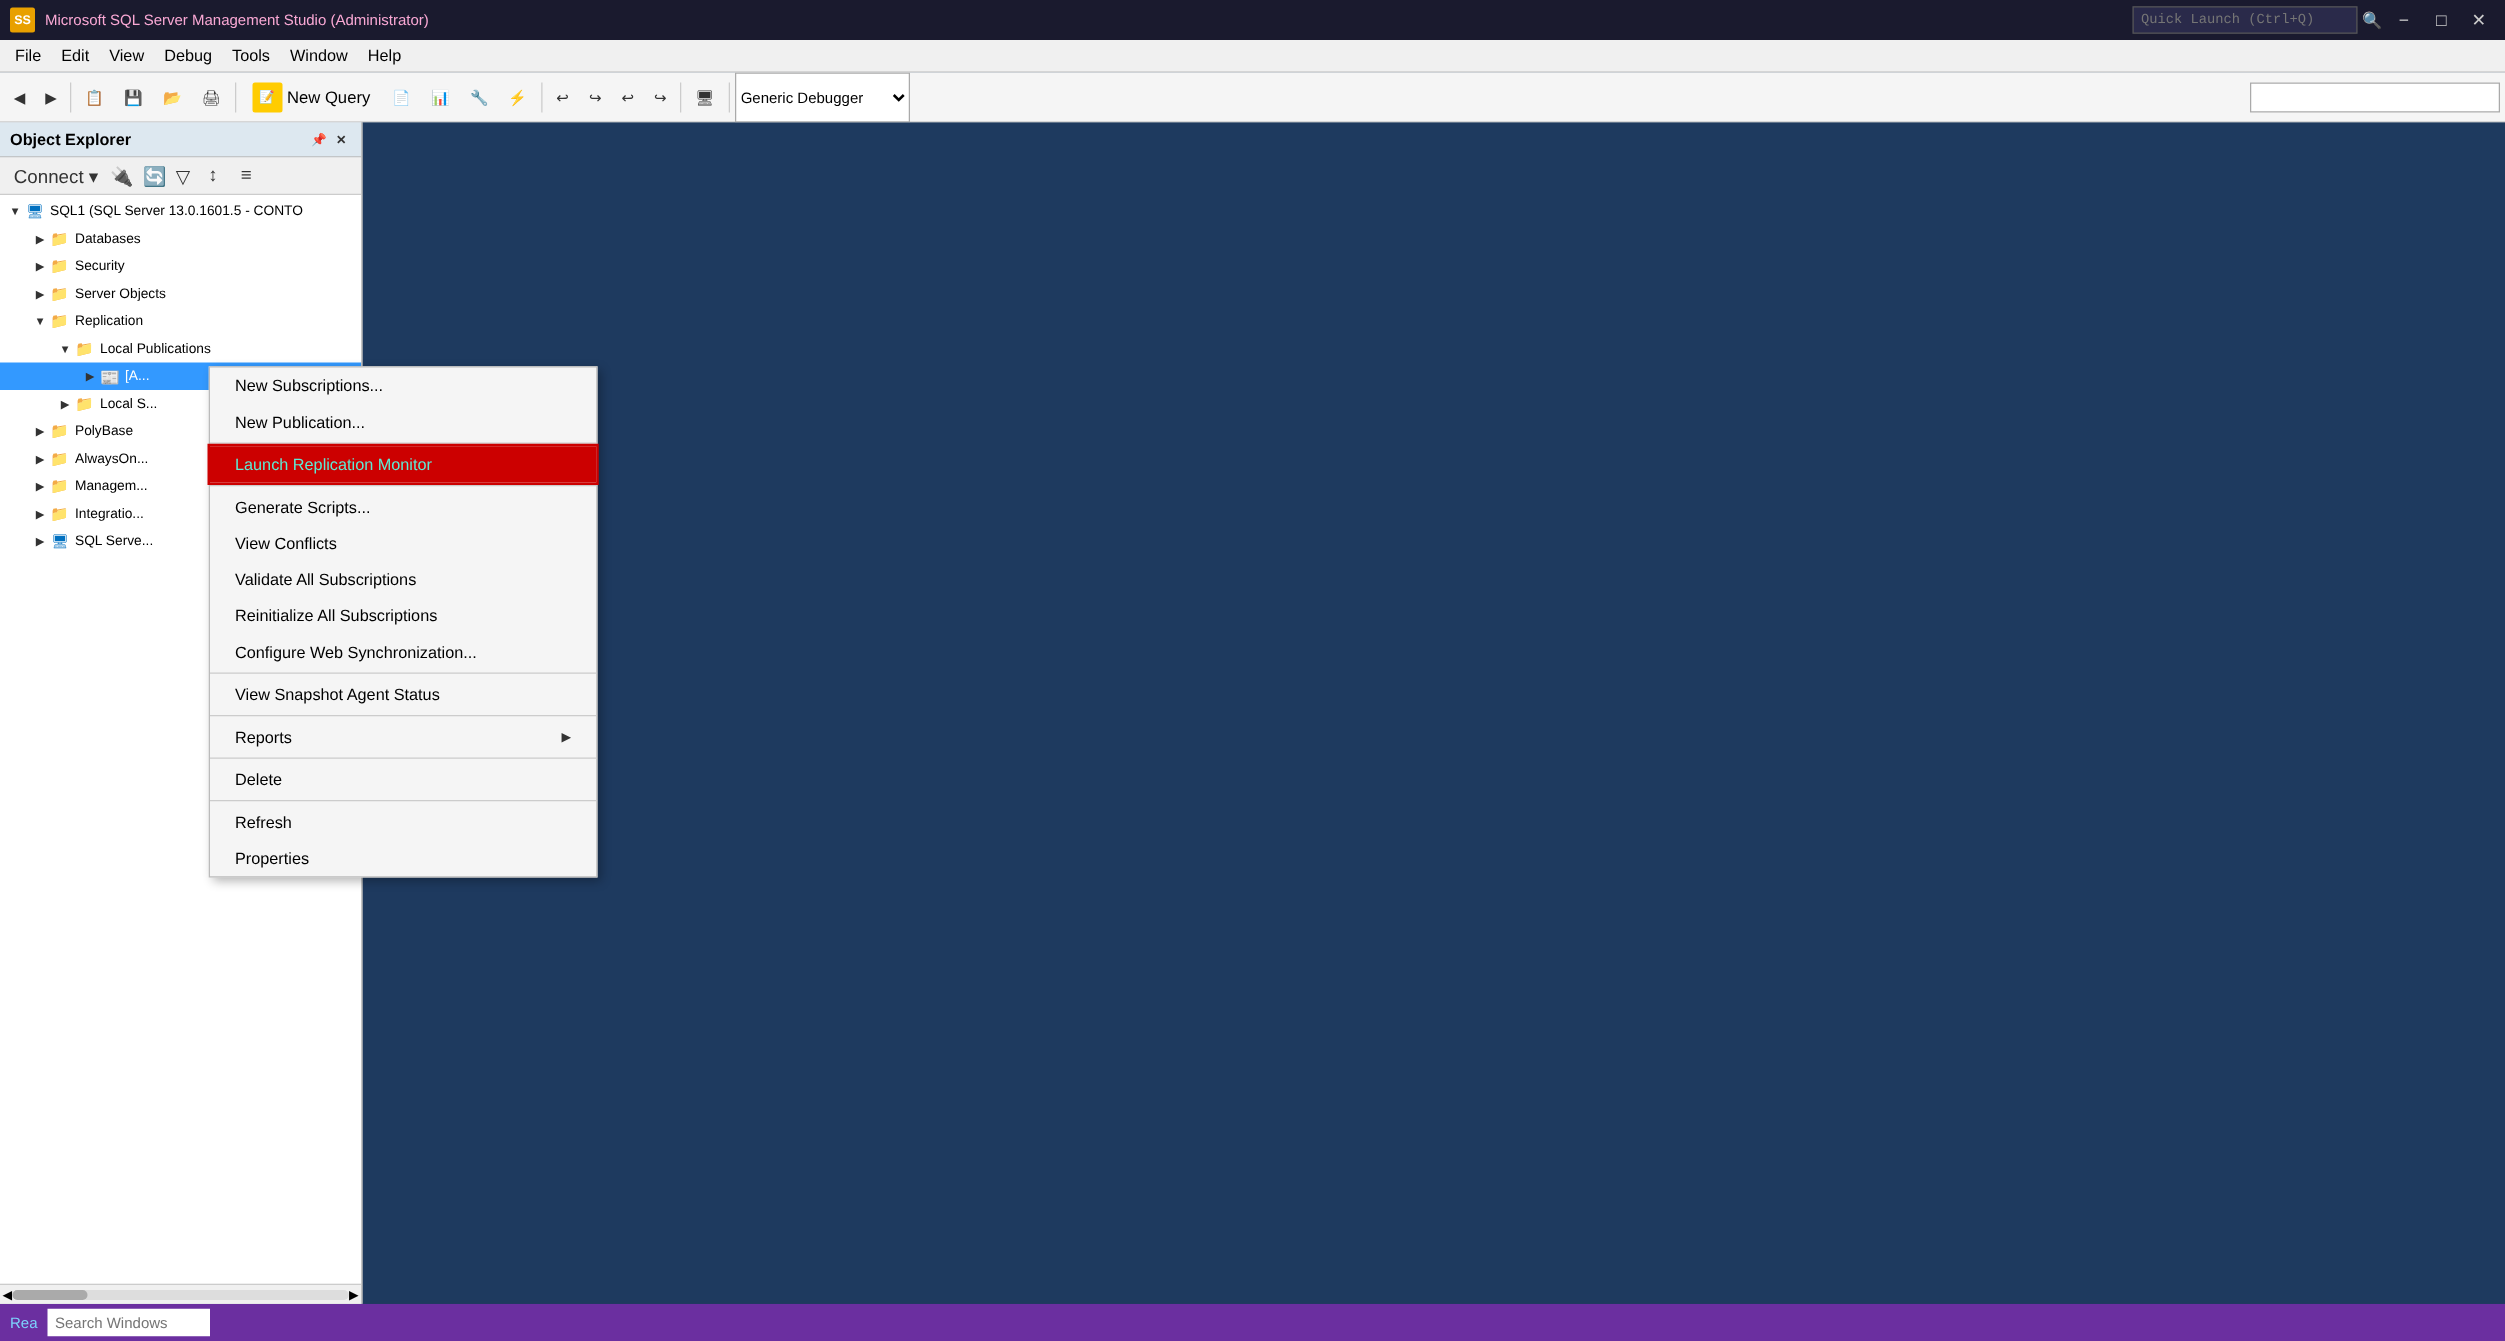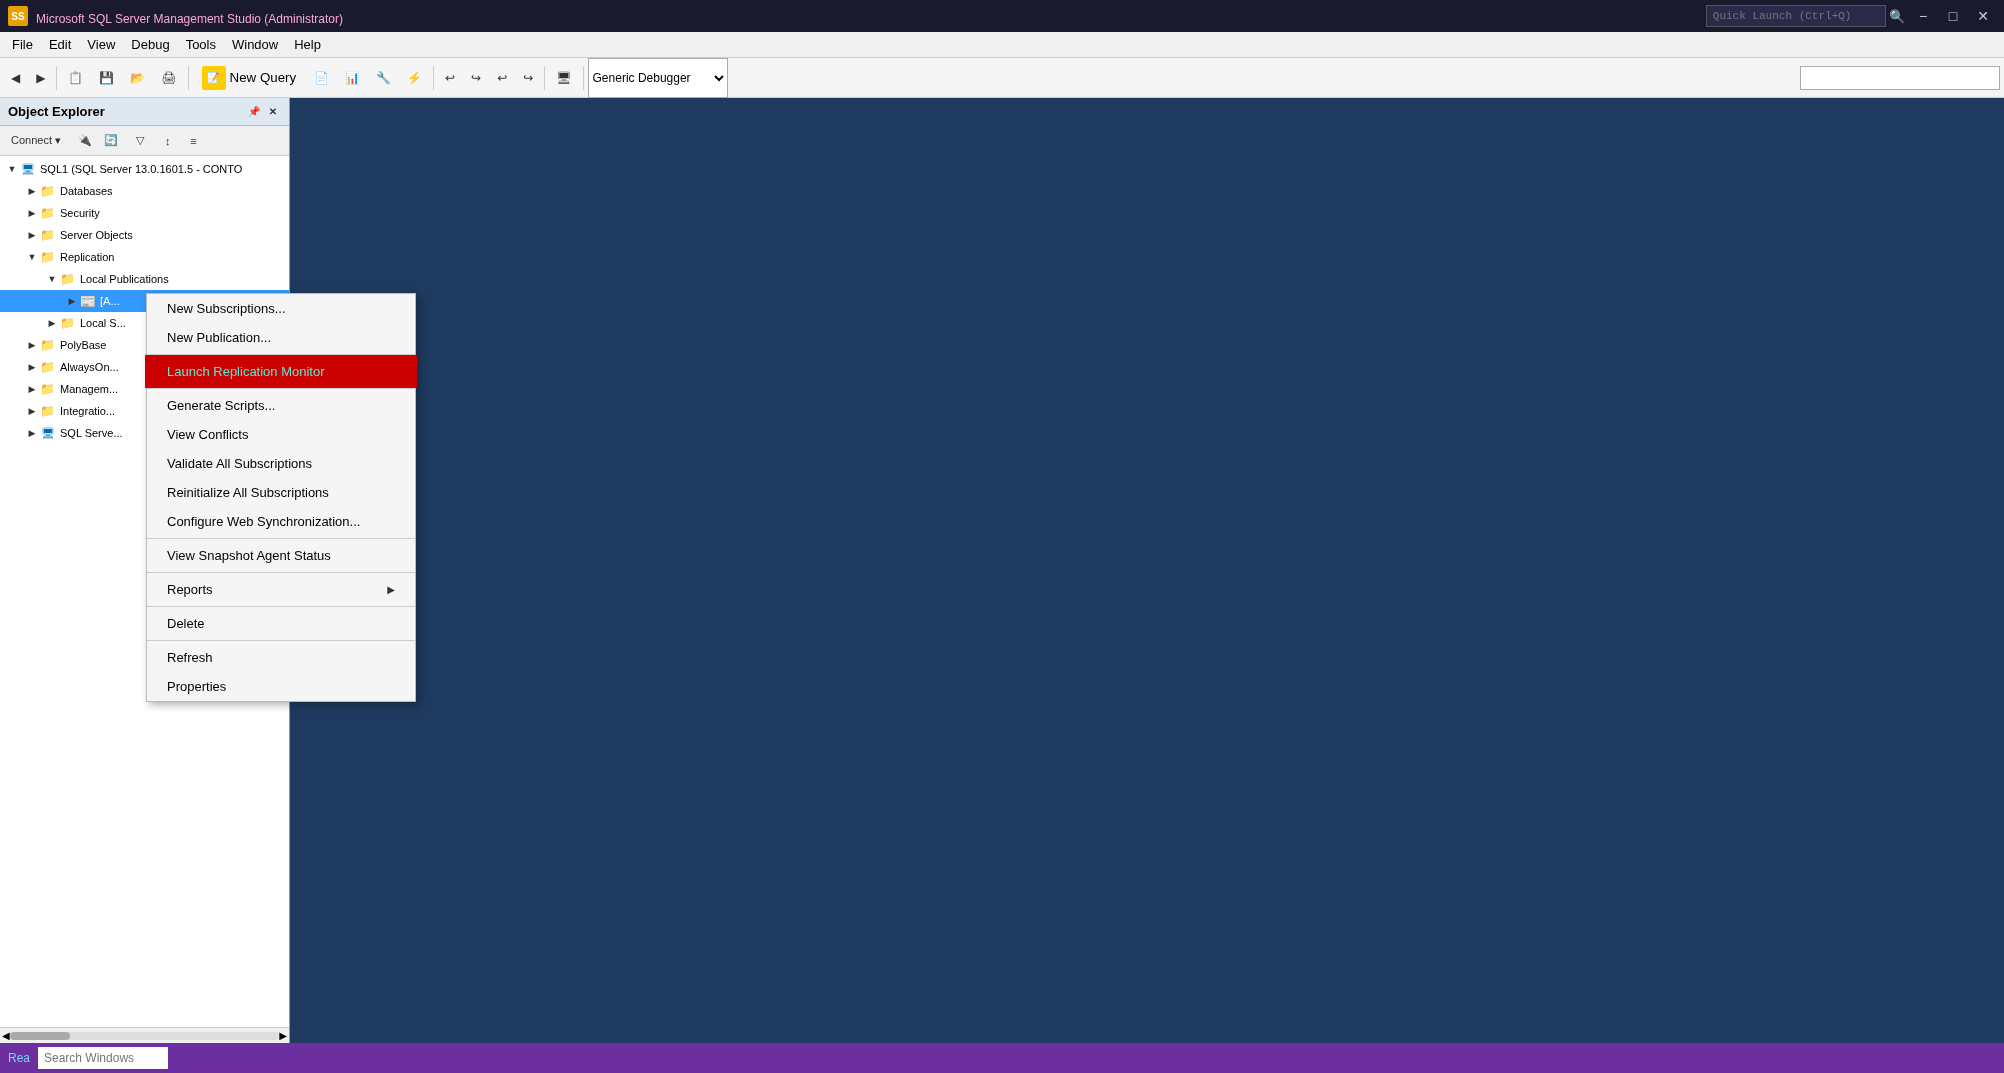--- a/index.html
+++ b/index.html
@@ -17,21 +17,21 @@
       background: #1a1a2e;
       color: #ccc;
       height: 32px;
       display: flex;
       align-items: center;
       padding: 0 8px;
       justify-content: space-between;
     }
     .title-bar-left {
       display: flex;
-      align-items: flex-end;
+      align-items: center;
       gap: 8px;
     }
     .title-bar-icon {
       width: 20px;
       height: 20px;
       background: #e8a000;
       border-radius: 2px;
       display: flex;
       align-items: center;
       justify-content: center;
@@ -197,22 +197,22 @@
       height: 30px;
     }
     .oe-tbtn {
       width: 24px;
       height: 22px;
       background: transparent;
       border: 1px solid transparent;
       cursor: pointer;
       display: flex;
       align-items: center;
-      justify-content: flex-end;
-      font-size: 11px;
+      justify-content: flex-start;
+      font-size: 15px;
       border-radius: 2px;
       color: #333;
     }
     .oe-tree {
       flex: 1;
       overflow-y: auto;
       padding: 2px 0;
       background: #fff;
     }
     .tree-item {
@@ -272,23 +272,23 @@
 
     
     .right-area {
       flex: 1;
       background: #1e3a5f;
     }
 
     
     .context-menu {
       position: absolute;
-      left: 146px;
+      left: 167px;
       top: 195px;
-      width: 270px;
+      width: 311px;
       background: #f5f5f5;
       border: 1px solid #bbb;
       box-shadow: 3px 3px 8px rgba(0,0,0,0.3);
       z-index: 1000;
     }
     .cm-item {
       padding: 7px 20px;
       cursor: pointer;
       font-size: 13px;
       color: #000;

